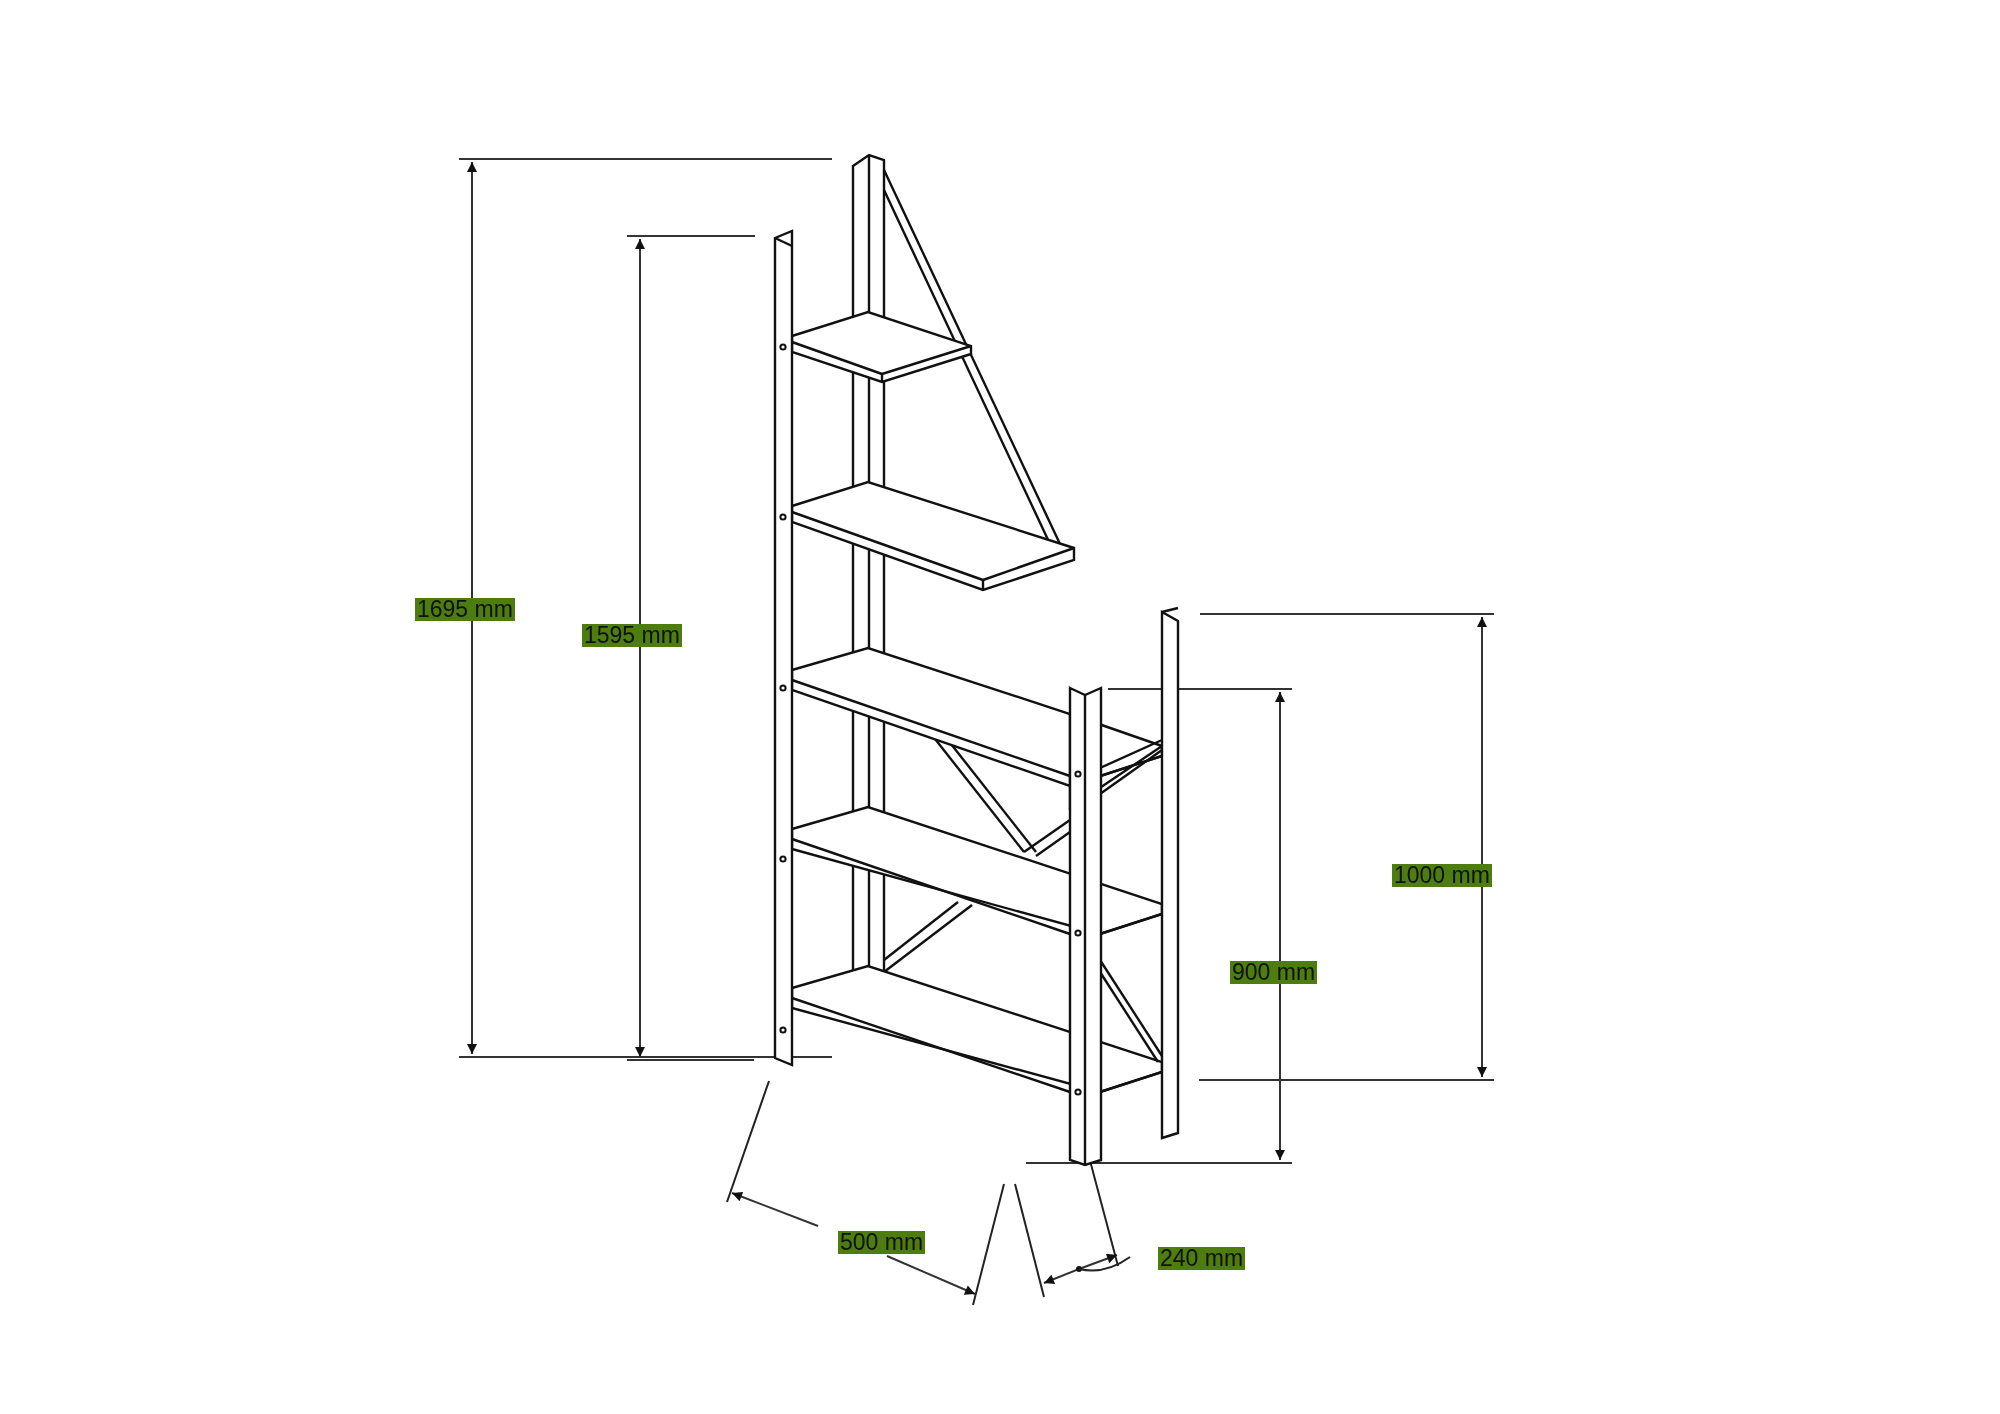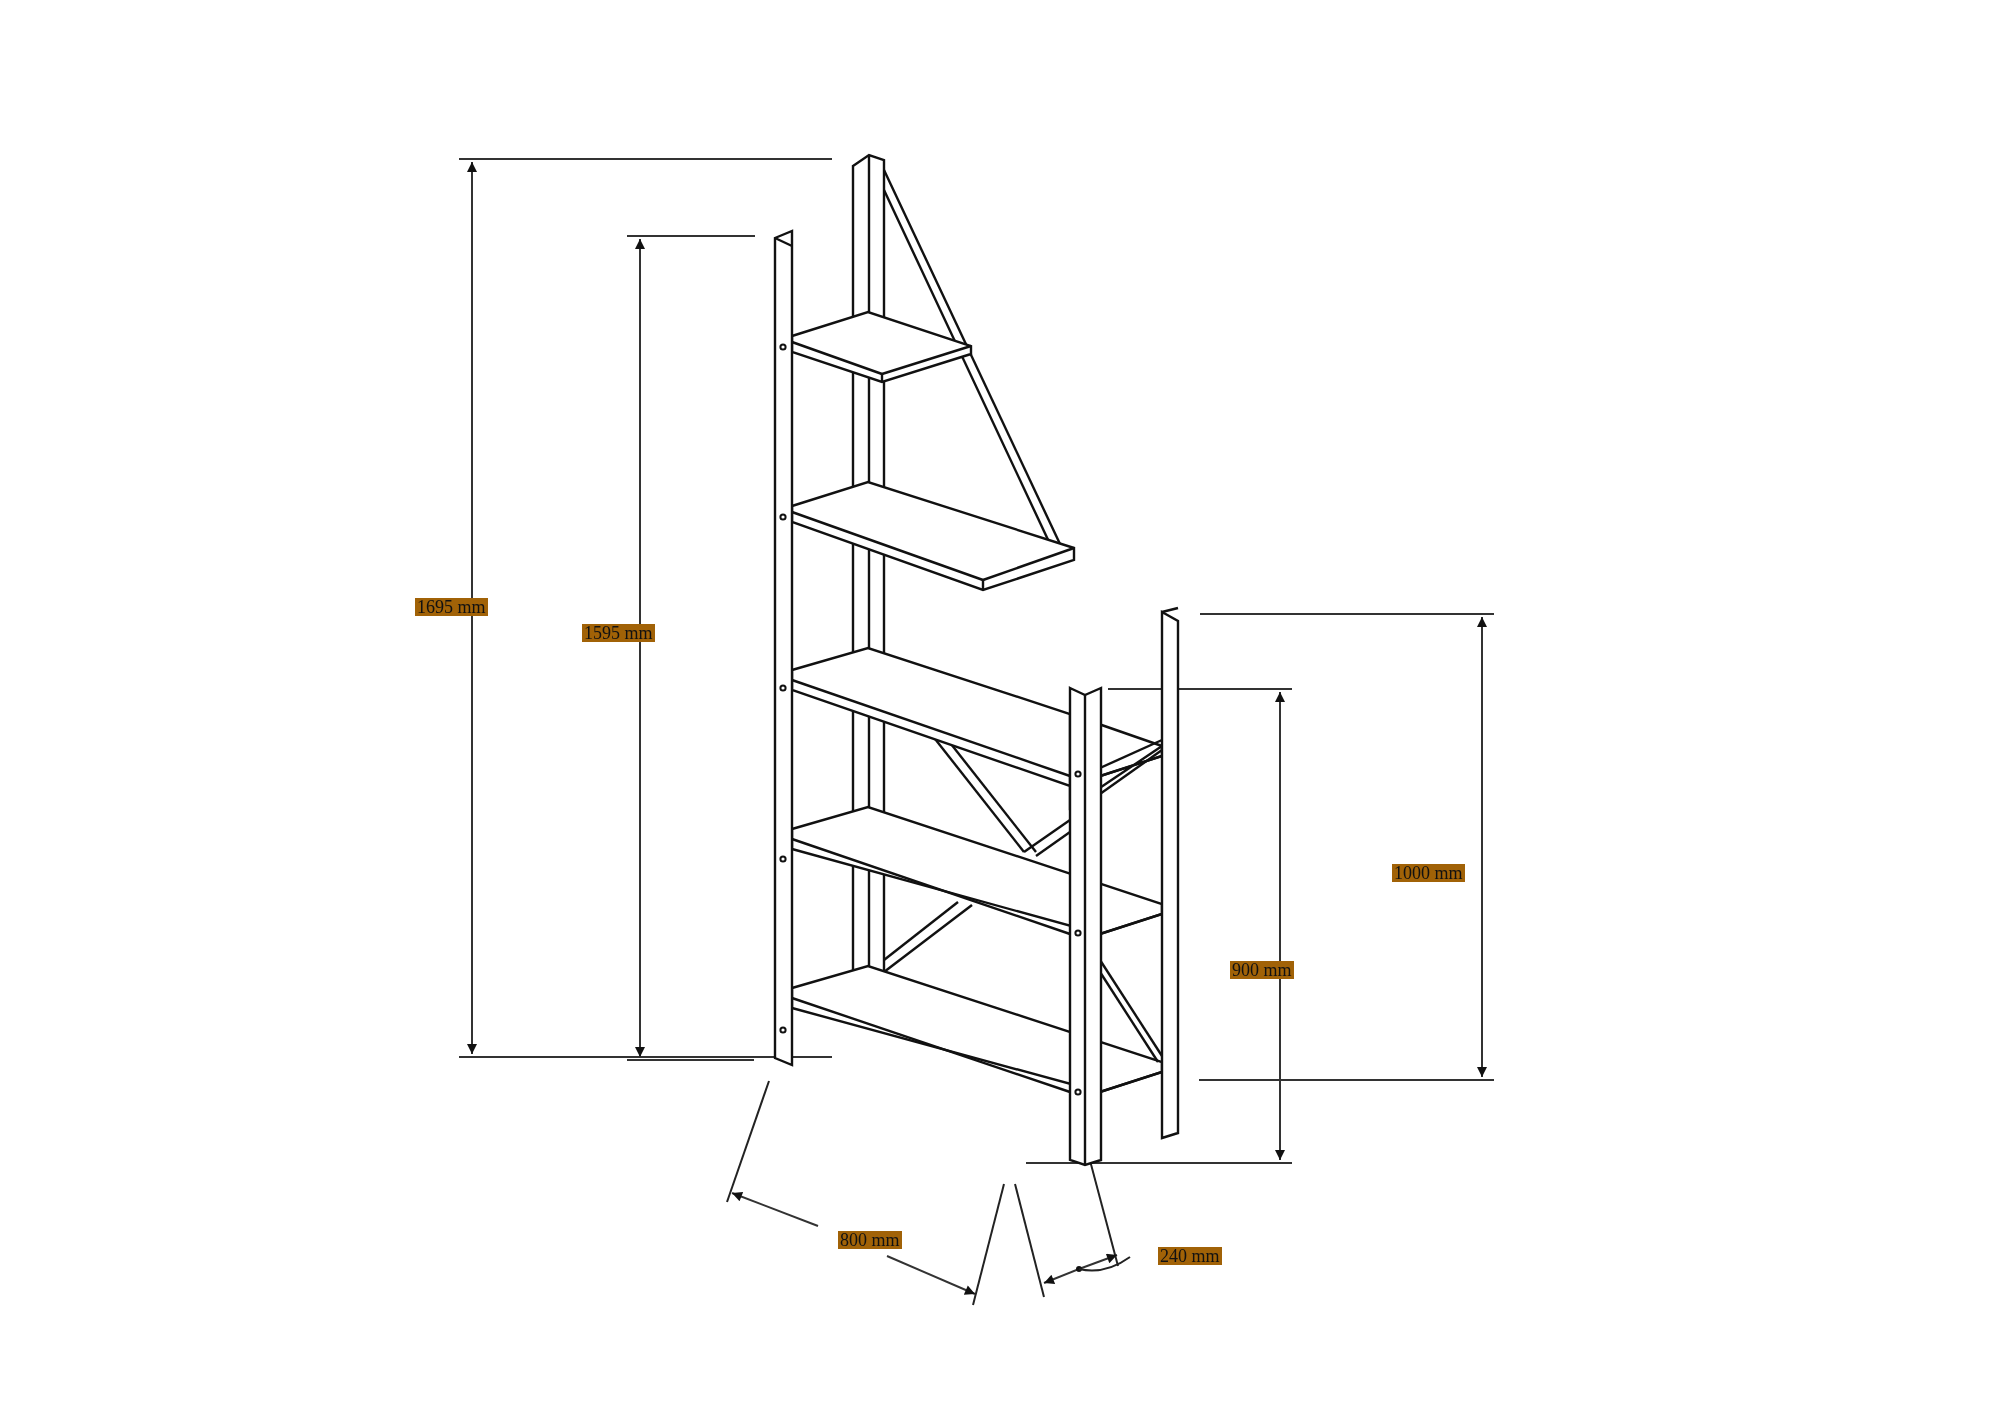--- a/index.html
+++ b/index.html
@@ -5,24 +5,24 @@
     html, body { margin: 0; padding: 0; background: #ffffff; }
     body { width: 2000px; height: 1414px; overflow: hidden; position: relative; }
     #drawing { position: absolute; left: 0; top: 0; width: 2000px; height: 1414px; }
     .ln { stroke: #111111; stroke-width: 2.4; fill: none; }
     .thin { stroke: #222222; stroke-width: 2; fill: none; }
     .dim { stroke: #333333; stroke-width: 2; fill: none; }
     .panel { fill: #ffffff; stroke: #111111; stroke-width: 2.4; stroke-linejoin: miter; }
     .hole { fill: #ffffff; stroke: #111111; stroke-width: 2; }
     .dim-label {
       position: absolute;
-      font-family: Liberation Serif, serif;
-      font-size: 18px;
+      font-family: Liberation Sans, sans-serif;
+      font-size: 23px;
       color: #111111;
-      background: #a16207;
+      background: #4d7c0f;
       padding: 0 2px;
       white-space: nowrap;
       line-height: 1;
     }
   </style>
 </head>
 <body>
 
 <svg id="drawing" viewBox="0 0 2000 1414" xmlns="http://www.w3.org/2000/svg">
   <defs>
@@ -157,14 +157,14 @@
       <circle class="hole" cx="1078" cy="933" r="2.6"></circle>
       <circle class="hole" cx="1078" cy="1092" r="2.6"></circle>
     </g>
   </g>
 </svg>
 
 <span class="dim-label" style="left:415px; top:598px;">1695 mm</span>
 <span class="dim-label" style="left:582px; top:624px;text-align:right;">1595 mm</span>
 <span class="dim-label" style="left:1392px; top:864px;">1000 mm</span>
 <span class="dim-label" style="left:1230px; top:961px;">900 mm</span>
-<span class="dim-label" style="left:838px; top:1231px;">800 mm</span>
+<span class="dim-label" style="left:838px; top:1231px;">500 mm</span>
 <span class="dim-label" style="left:1142px; top:1247px;margin-left:16px;">240 mm</span>
 
 </body></html>

